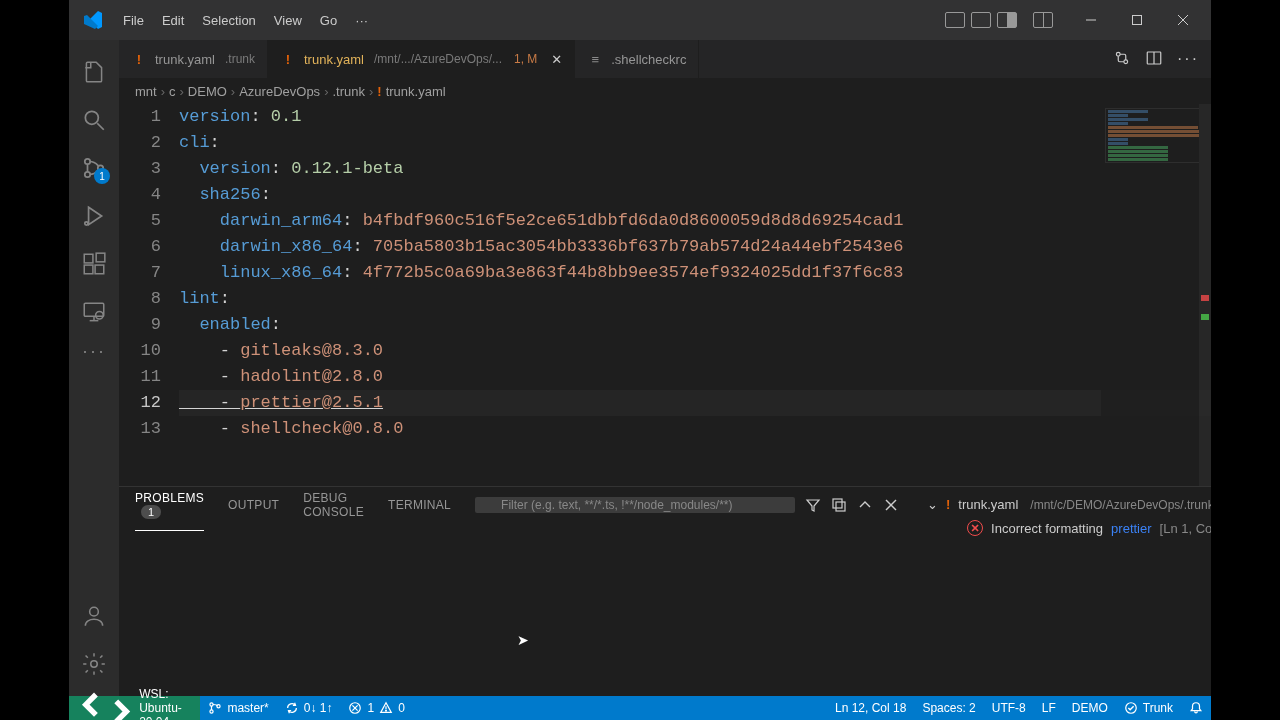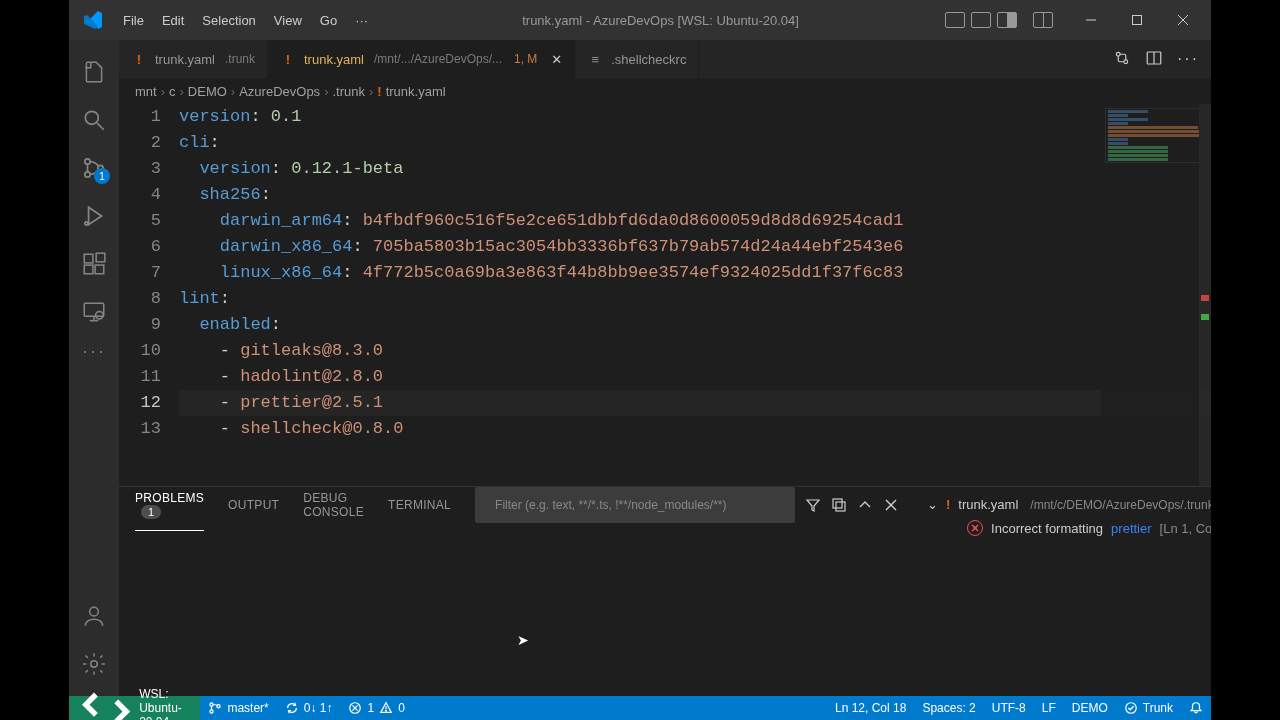--- a/index.html
+++ b/index.html
@@ -73,42 +73,42 @@
 .code-area { flex:1; display:flex; position:relative; font-family: "Consolas","Courier New",monospace; font-size:17px; line-height:26px; overflow:hidden;}
 .gutter { width:60px; text-align:right; color:#858585; padding-right:18px; user-select:none;}
 .gutter .ln { height:26px;}
 .gutter .ln.current { color:#c6c6c6;}
 .code-lines { flex:1; color:#d4d4d4; white-space:pre; overflow:hidden;}
 .code-lines .line { height:26px;}
 .k-key { color:#569cd6;}
 .k-num { color:#b5cea8;text-align:center;}
 .k-str { color:#ce9178;}
 .k-punct { color:#d4d4d4;}
-.cursor-line { background: rgba(255,255,255,0.03);}
+.cursor-line { background: rgba(255,255,255,0.03); text-decoration: underline;}
 .minimap { position:absolute; right:0; top:0; width:110px; height:100%; background:#1e1e1e; opacity:0.8;}
 .minimap-inner { margin:4px; border:1px solid #333;}
 .mm-line { height:3px; margin:1px 2px;}
 .mm1{background:#3a5a7a;width:40%;}
 .mm2{background:#3a5a7a;width:20%;}
 .mm3{background:#8a5a3a;width:90%;}
 .mm4{background:#8a5a3a;width:95%;}
 .mm5{background:#3a7a4a;width:60%;}
 .mm-scroll{position:absolute;right:0;top:0;width:12px;height:100%;background:#2a2a2a;}
 .mm-marker-err{position:absolute;right:2px;top:50%;width:8px;height:6px;background:#f14c4c;}
 .mm-marker-ok{position:absolute;right:2px;top:55%;width:8px;height:6px;background:#4ec94e;}
 .mm-big-T{position:absolute;right:0;top:36%;color:#666;font-size:20px;font-family:monospace;}
 
 .panel { height:210px; background:#1e1e1e; border-top:1px solid #333; display:flex; flex-direction:row;}
 .panel-tabs { height:36px; display:flex; align-items:center; padding:0 16px; gap:24px; font-size:12px; color:#969696;}
 .panel-tab { cursor:pointer; padding:4px 0; text-transform:uppercase; letter-spacing:0.3px; position:relative;}
 .panel-tab.active { color:#fff;}
 .panel-tab.active::after { content:""; position:absolute; left:0; right:0; bottom:-8px; height:1px; background:#fff;}
 .panel-badge { background:#4d4d4d; color:#fff; border-radius:10px; padding:1px 7px; font-size:11px; margin-left:6px;}
 .panel-right { margin-left:auto; display:flex; align-items:center; gap:10px;}
-.panel-filter { background:#3c3c3c; border:none; color:#ccc; padding:4px 20px; font-size:12px; width:320px; height:36px; border-radius:2px;}
+.panel-filter { background:#3c3c3c; border:none; color:#ccc; padding:4px 26px; font-size:12px; width:320px; height:16px; border-radius:2px;}
 .panel-filter::placeholder { color:#888;}
 .panel-icon { color:#ccc; cursor:pointer; display:flex;}
 .panel-icon svg{width:16px;height:16px;}
 .panel-body { flex:1; padding:6px 12px; font-size:13px; color:#ccc;}
 .prob-file { display:flex; align-items:center; gap:8px; padding:4px 0;}
 .chev { color:#ccc; cursor:pointer;}
 .prob-file-icon { color:#e36209; font-weight:bold;}
 .prob-file-path { color:#888; font-size:12px; margin-left:4px;}
 .prob-count { background:#4d4d4d; border-radius:10px; padding:0 7px; font-size:11px; margin-left:10px;}
 .prob-item { display:flex; align-items:center; gap:8px; padding:4px 0 4px 40px;}
@@ -136,21 +136,20 @@
         </svg>
     </div>
     <div class="menu-items">
       <span class="menu-item">File</span>
       <span class="menu-item">Edit</span>
       <span class="menu-item">Selection</span>
       <span class="menu-item">View</span>
       <span class="menu-item">Go</span>
       <span class="menu-item">···</span>
     </div>
-    <div class="title-center">trunk.yaml - AzureDevOps [WSL: Ubuntu-20.04]</div>
     <div class="win-controls">
       <div class="win-icon-group">
         <div class="layout-icon"></div>
         <div class="layout-icon"></div>
         <div class="layout-icon filled split-v"></div>
         <div style="width:4px"></div>
         <div class="layout-icon split-v"></div>
       </div>
       <div class="wc">
           <svg viewBox="0 0 12 12">

